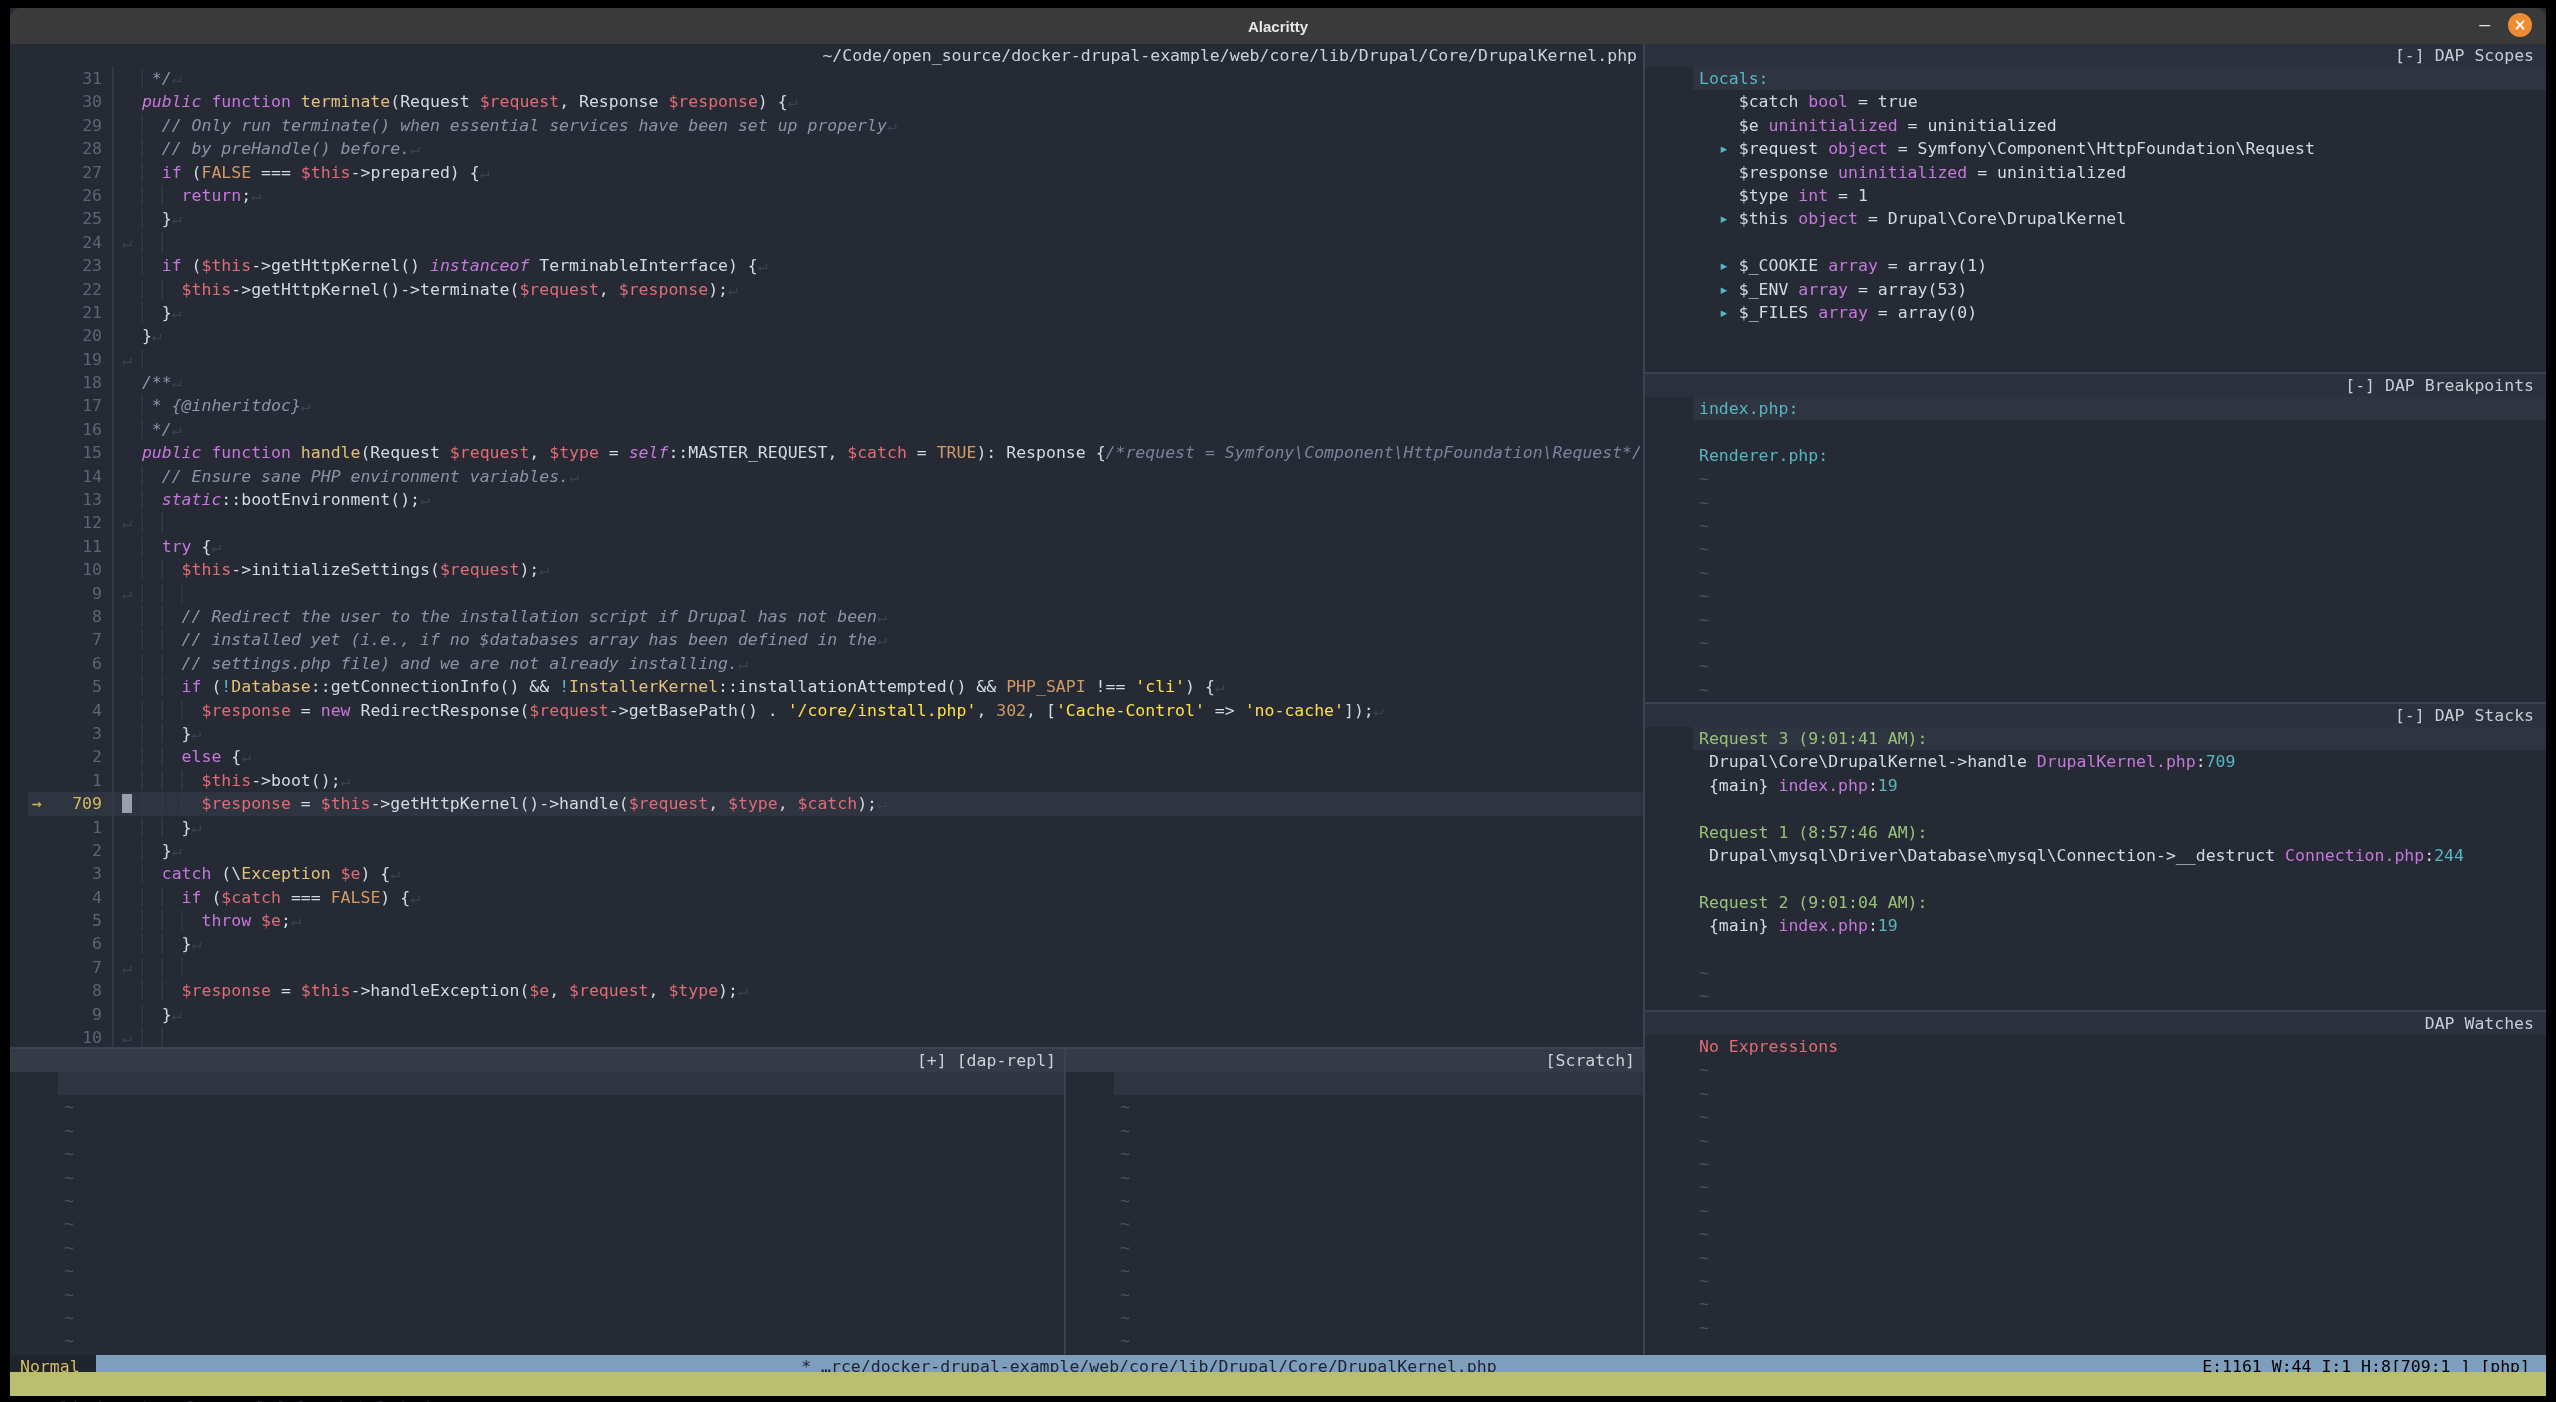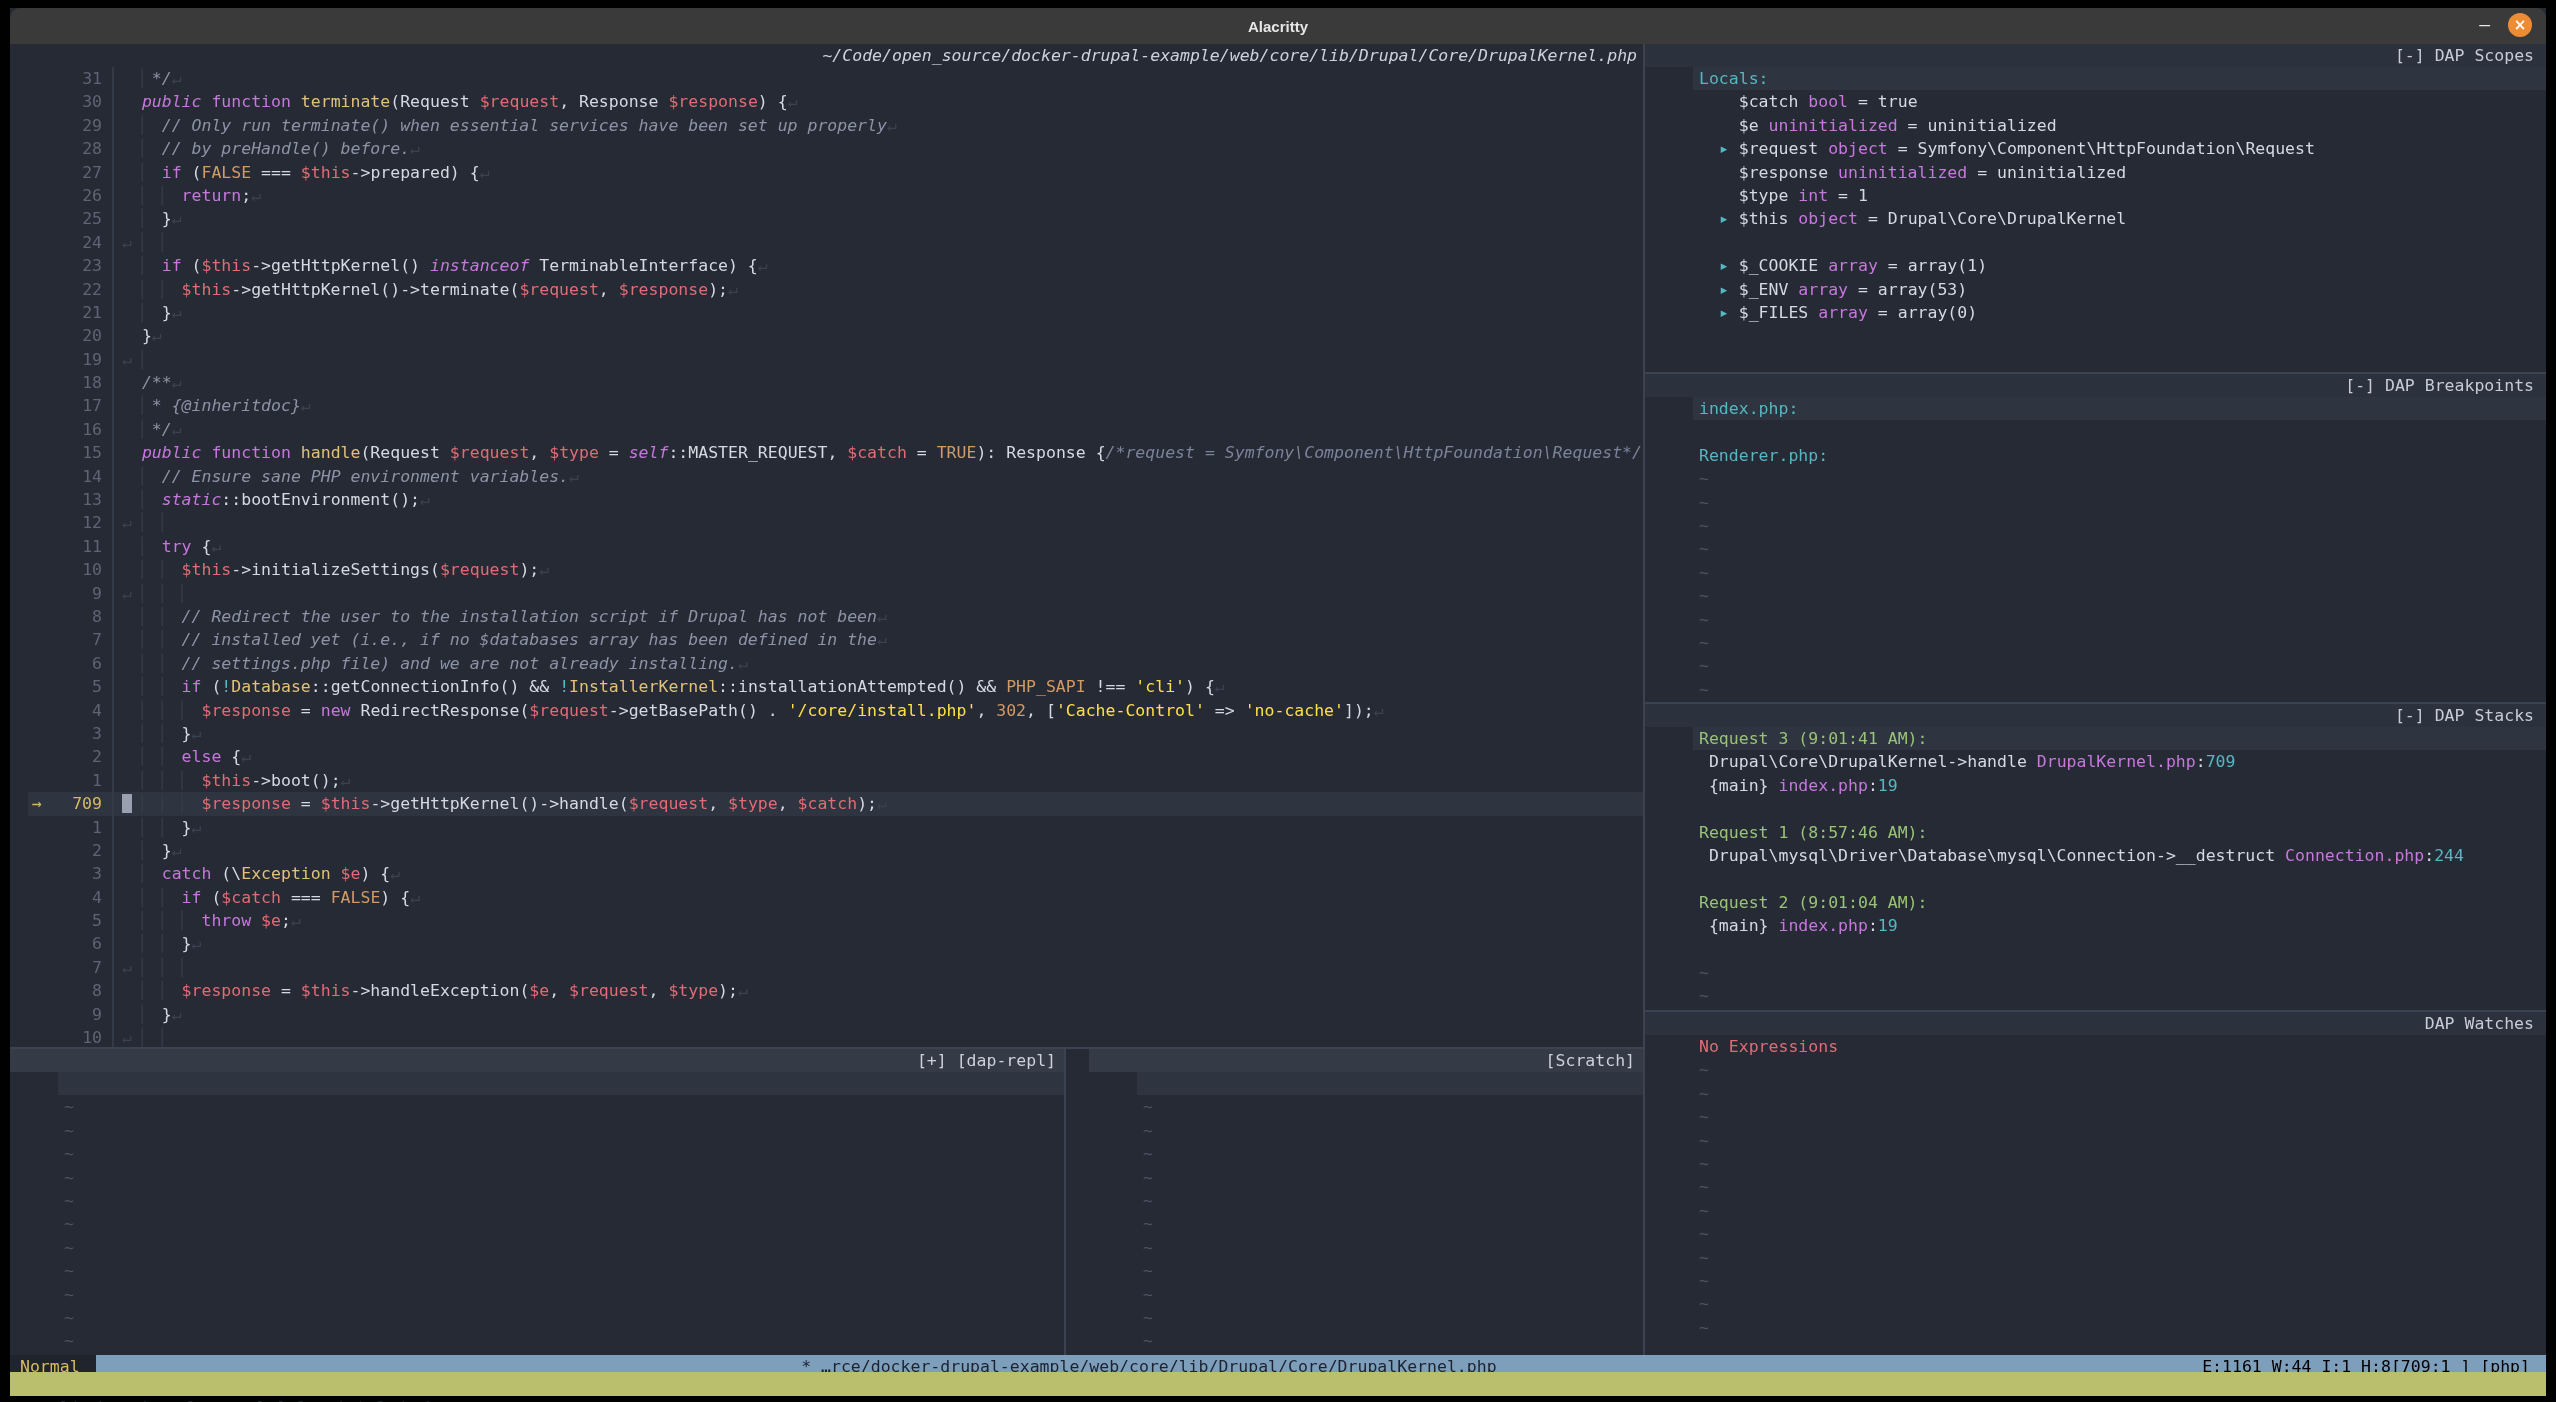--- a/index.html
+++ b/index.html
@@ -12,21 +12,21 @@
   .titlebar .title{font-family:"Liberation Sans",sans-serif;font-size:15px;color:#e6e6e6;font-weight:bold;}
   .winbtns{position:absolute;right:14px;top:0;height:34px;display:flex;align-items:center;gap:18px;}
   .btn-min{color:#e6e6e6;font-size:18px;line-height:34px;}
   .btn-close{width:24px;height:24px;border-radius:50%;background:#ee8c33;color:#ffffff;display:flex;
              align-items:center;justify-content:center;font-size:15px;font-weight:bold;
              font-family:"DejaVu Sans",sans-serif;}
   
   .content{flex:1 1 auto;display:flex;min-height:0;}
   .editor-col{width:1633px;flex:0 0 auto;display:flex;flex-direction:column;min-height:0;border-right:2px solid #3b4252;}
   .dap-panel{flex:1 1 auto;display:flex;flex-direction:column;min-height:0;overflow:hidden;}
-  .winbar-path{height:23px;line-height:23px;text-align:right;padding-right:6px;color:#ccd2dc;font-size:16.5px;white-space:pre;flex:0 0 auto;font-style:italic;}
+  .winbar-path{height:23px;line-height:23px;text-align:right;padding-right:6px;color:#ccd2dc;font-size:16.5px;white-space:pre;flex:0 0 auto;}
   
   .code{flex:1 1 auto;overflow:hidden;margin-left:18px;}
   .cl{display:flex;height:23.4px;line-height:23.4px;font-size:16.5px;white-space:pre;}
   .cl.cur{background:#2e3440;}
   .gut{flex:0 0 74px;text-align:right;position:relative;color:#5d6475;}
   .cur .gut{color:#d5b85f;}
   .arr{position:absolute;left:4px;color:#d5b85f;}
   .gsep{flex:0 0 2px;background:#333a47;margin:0 8px 0 10px;}
   .txt{flex:1 1 auto;overflow:hidden;white-space:pre;}
   .cursor{background:#99a1b0;}
@@ -42,21 +42,21 @@
   .tk-gh{color:#79839a;font-style:italic}
   .tk-ty{color:#c678dd}
   .tk-ar{color:#56b6c2}
   .tk-grn{color:#98c379}
   .tk-pu{color:#c678dd}
   .tk-red{color:#e06c75}
   .g{color:#363d4b;}
   .e{color:#3a4150;}
   .tilde{color:#4c5365;}
   
-  .bottom-row{flex:0 0 306px;border-top:2px solid #3b4252;display:flex;min-height:0;gap:23px;}
+  .bottom-row{flex:0 0 306px;border-top:2px solid #3b4252;display:flex;min-height:0;}
   .pane{display:flex;flex-direction:column;min-width:0;overflow:hidden;}
   .pane.repl{width:1054px;flex:0 0 auto;border-right:2px solid #3b4252;}
   .pane.scratch{flex:1 1 auto;}
   .winbar{height:23px;line-height:23px;background:#343a46;color:#ccd1da;text-align:right;
           padding-right:8px;font-size:16.5px;white-space:pre;flex:0 0 auto;}
   .pane-body{flex:1 1 auto;overflow:hidden;padding-left:48px;}
   
   .dap-sec{display:flex;flex-direction:column;overflow:hidden;flex:0 0 auto;}
   .dap-sec.bt{border-top:2px solid #3b4252;}
   .dap-sec.fill{flex:1 1 auto;}

